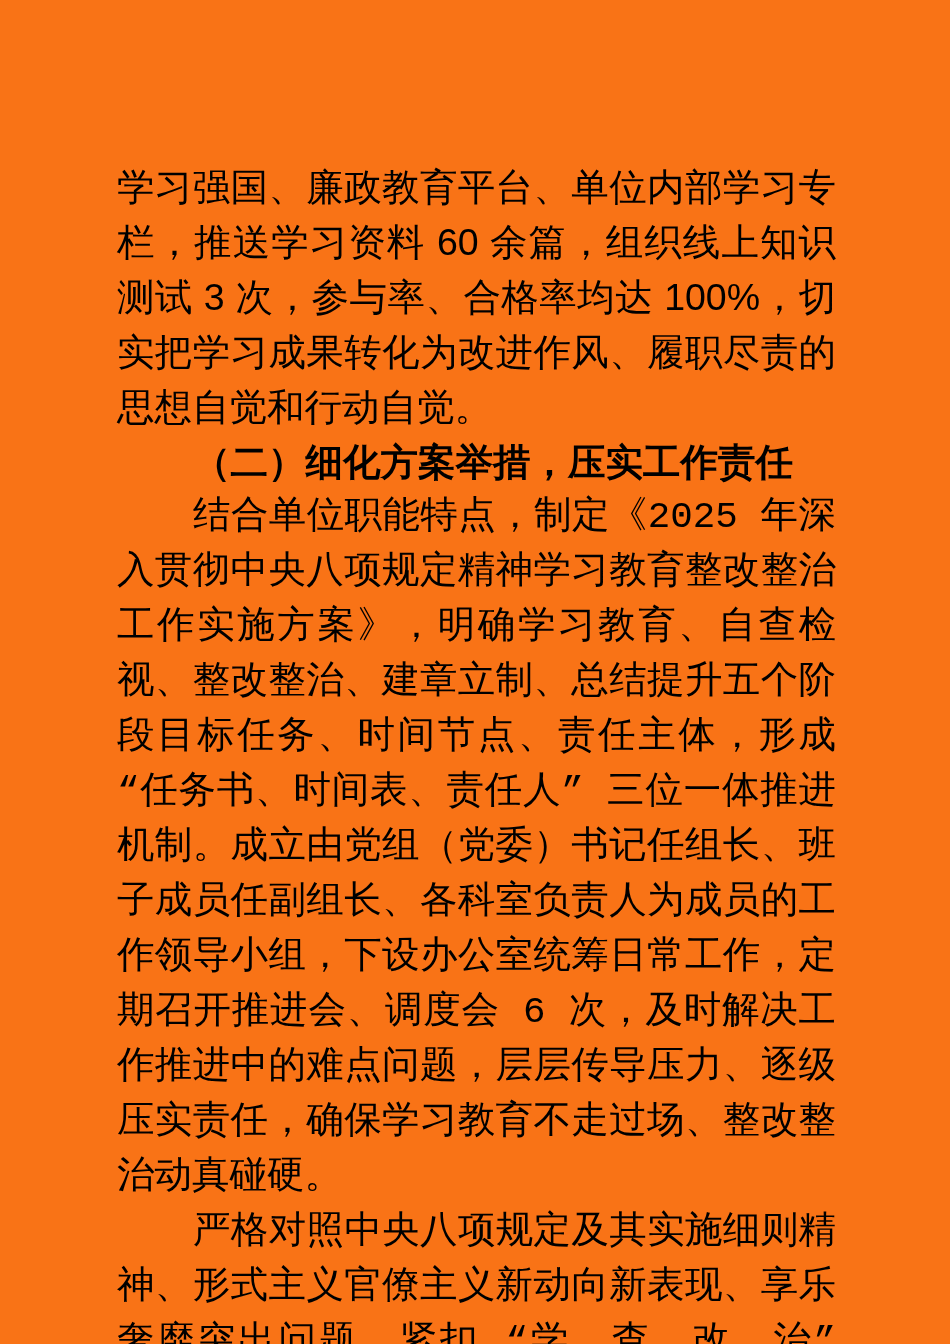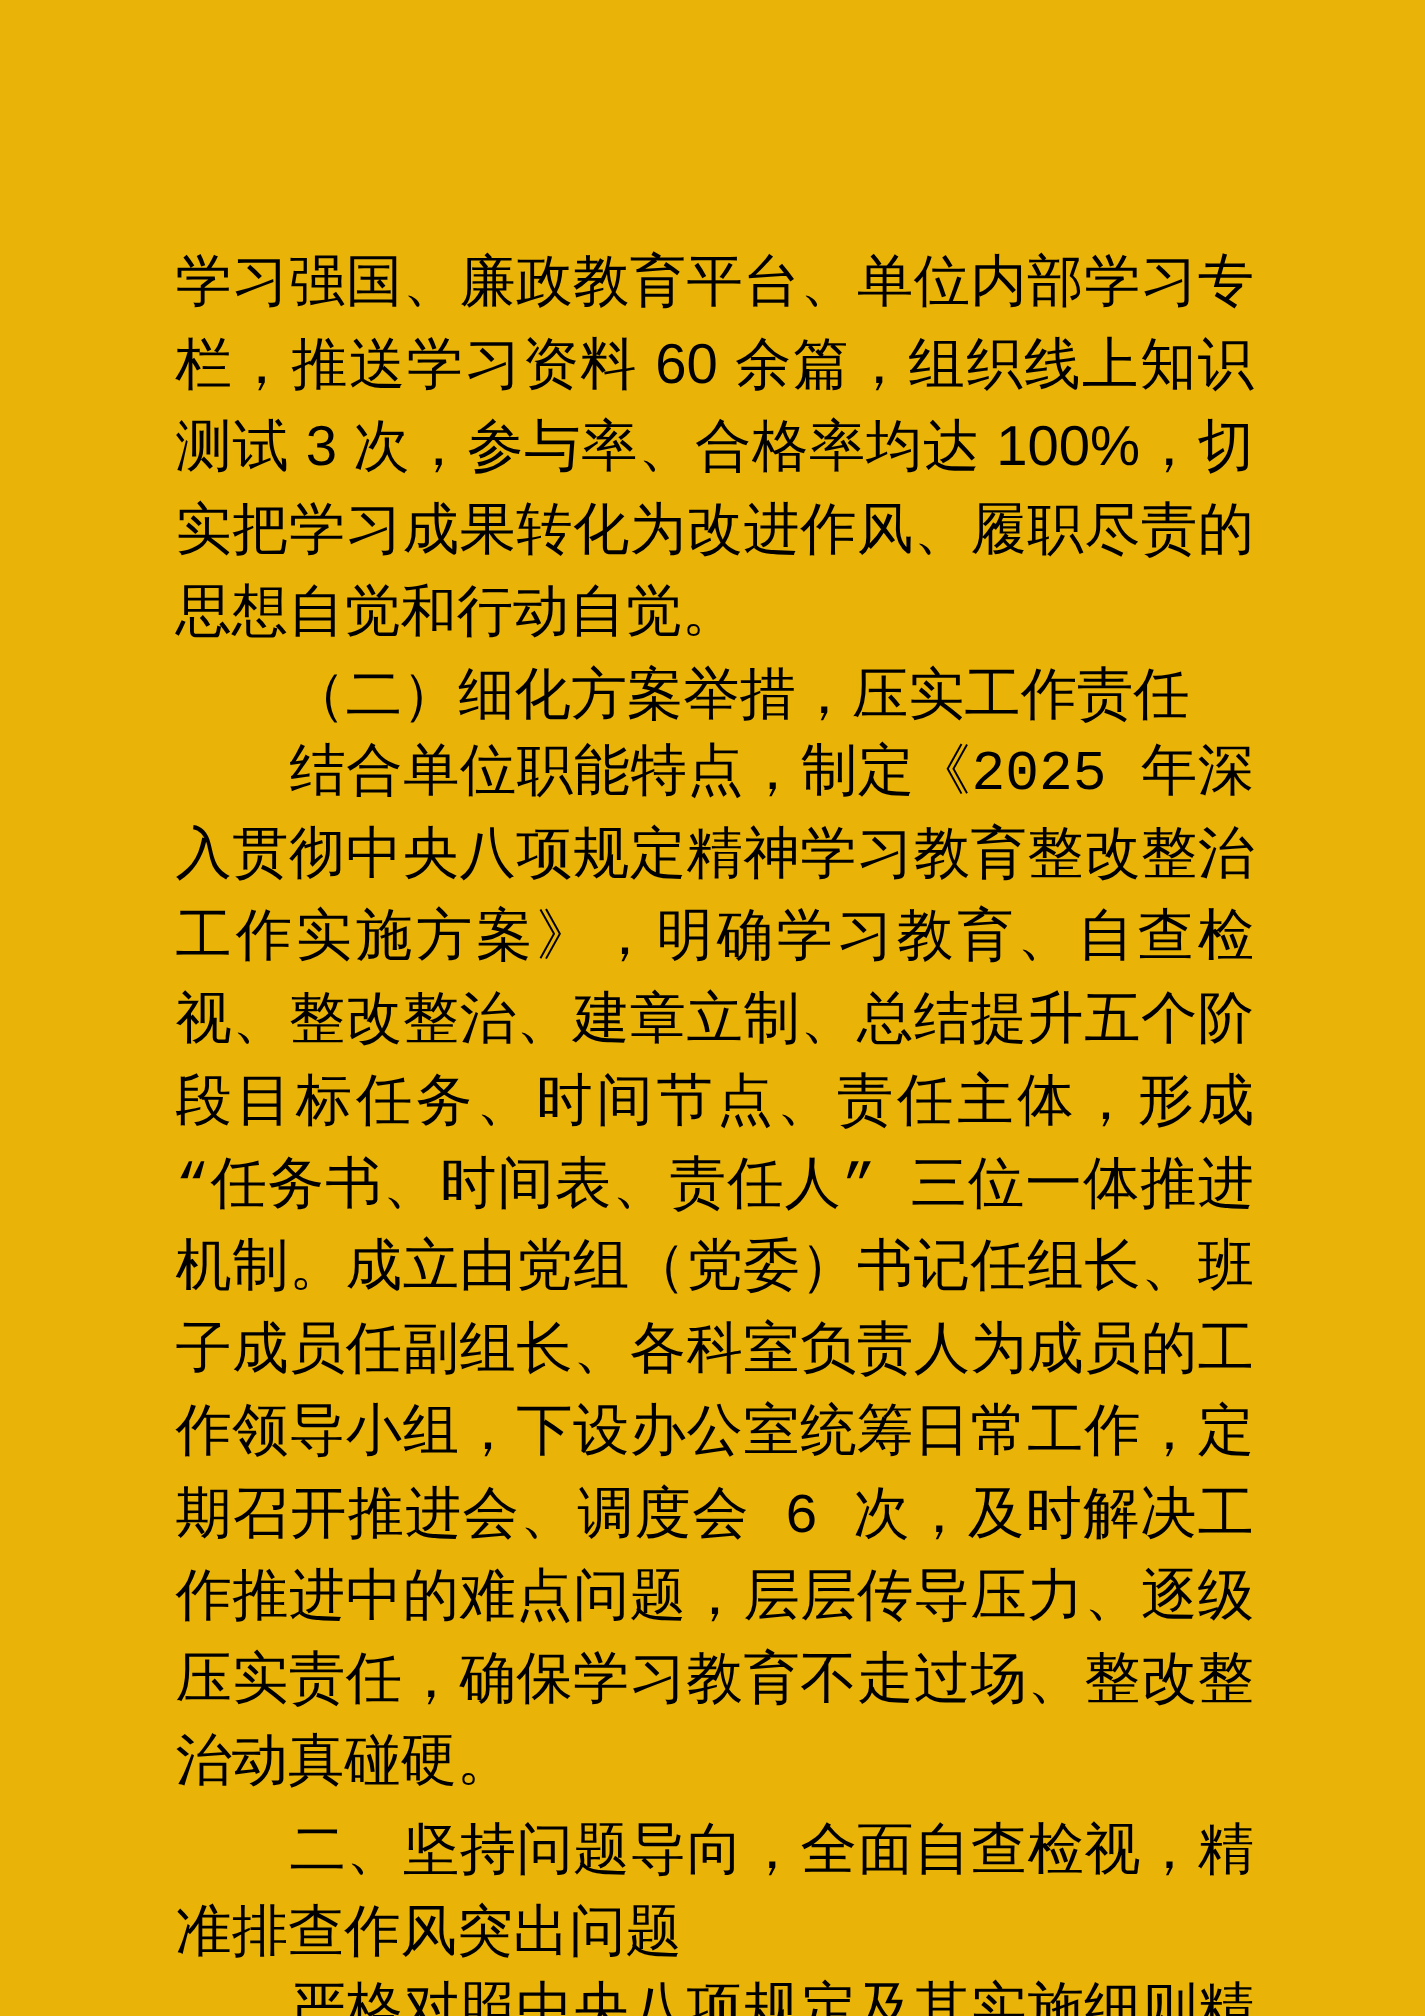--- a/index.html
+++ b/index.html
@@ -5,21 +5,21 @@
 <style>
   html, body {
     margin: 0;
     padding: 0;
     background: #ffffff;
   }
   .page {
     position: relative;
     width: 950px;
     height: 1344px;
-    background: #eab308;
+    background: #f97316;
     margin: 0 auto;
     overflow: hidden;
     box-sizing: border-box;
   }
   .doc-body {
     position: absolute;
     left: 117px;
     top: 160px;
     width: 719px;
   }
@@ -36,32 +36,32 @@
     word-break: break-all;
     -webkit-font-smoothing: antialiased;
   }
   .para.indent {
     text-indent: 76px;
     font-family: Liberation Mono, monospace;
   }
   
   .para.heading {
     font-family: "Liberation Sans", "DejaVu Sans", sans-serif;
+    font-weight: bold;
   }
 </style>
 </head>
 <body>
 
 <div class="page">
   <div class="doc-body">
 
     <p class="para">学习强国、廉政教育平台、单位内部学习专栏，推送学习资料 60 余篇，组织线上知识测试 3 次，参与率、合格率均达 100%，切实把学习成果转化为改进作风、履职尽责的思想自觉和行动自觉。</p>
 
     <p class="para indent heading">（二）细化方案举措，压实工作责任</p>
 
     <p class="para indent">结合单位职能特点，制定《2025 年深入贯彻中央八项规定精神学习教育整改整治工作实施方案》，明确学习教育、自查检视、整改整治、建章立制、总结提升五个阶段目标任务、时间节点、责任主体，形成 “任务书、时间表、责任人” 三位一体推进机制。成立由党组（党委）书记任组长、班子成员任副组长、各科室负责人为成员的工作领导小组，下设办公室统筹日常工作，定期召开推进会、调度会 6 次，及时解决工作推进中的难点问题，层层传导压力、逐级压实责任，确保学习教育不走过场、整改整治动真碰硬。</p>
 
-    <p class="para indent heading">二、坚持问题导向，全面自查检视，精准排查作风突出问题</p>
 
     <p class="para indent">严格对照中央八项规定及其实施细则精神、形式主义官僚主义新动向新表现、享乐奢靡突出问题，紧扣 “学、查、改、治” 要求，采取自己找、群众提、上级点、互相帮、集体议的方式，全面开展自查自纠、问题检视，建立问题清单、责任清</p>
 
   </div>
 </div>
 
 </body></html>

